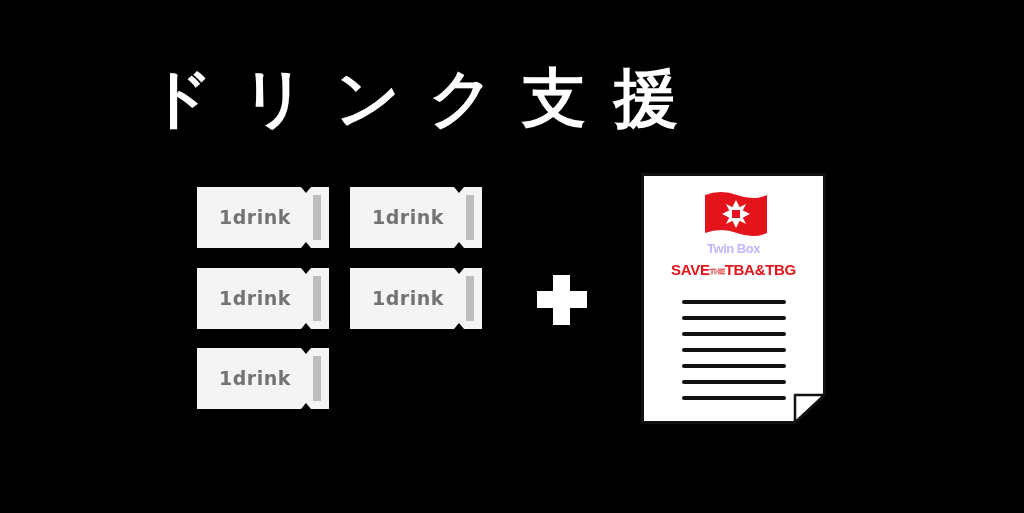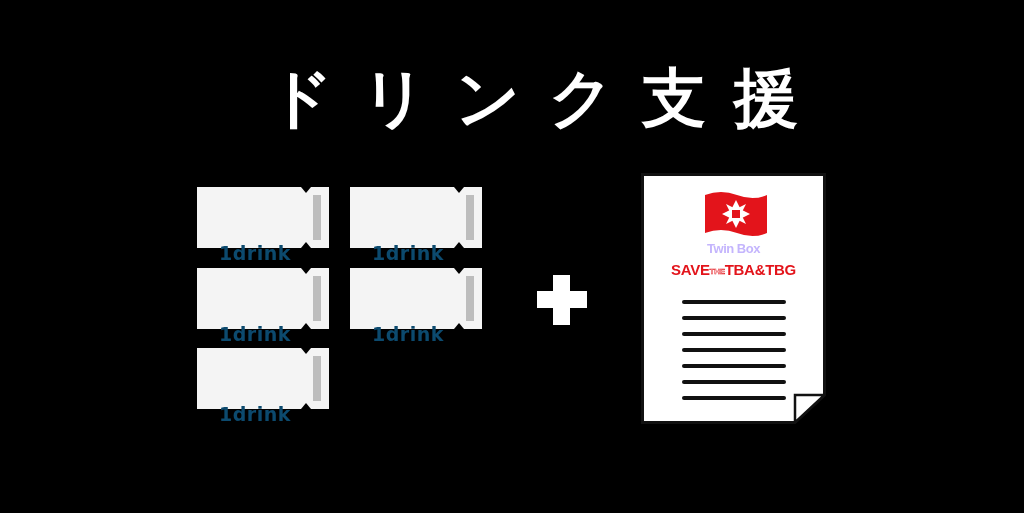--- a/index.html
+++ b/index.html
@@ -1,19 +1,19 @@
 <!DOCTYPE html>
 <html><head>
 <meta charset="utf-8">
 <style>
   html,body{margin:0;padding:0;background:#000;}
   body{width:1024px;height:513px;position:relative;overflow:hidden;font-family:"DejaVu Sans",sans-serif;}
-  .title{position:absolute;left:14px;width:812px;top:58px;text-align:right;color:#fff;font-weight:bold;font-size:64px;letter-spacing:28px;line-height:80px;padding-left:28px;box-sizing:border-box;}
+  .title{position:absolute;left:7px;width:812px;top:58px;text-align:center;color:#fff;font-weight:bold;font-size:64px;letter-spacing:28px;line-height:80px;padding-left:28px;box-sizing:border-box;}
   .ticket{position:absolute;width:132px;height:61px;background:#f4f4f4;}
-  .ticket .label{position:absolute;left:22px;top:0;line-height:61px;font-size:19px;font-weight:bold;color:#0c4a6e;font-family:"DejaVu Sans",sans-serif;letter-spacing:0.5px;margin-top:36px;}
+  .ticket .label{position:absolute;left:22px;top:0;line-height:61px;font-size:19px;font-weight:bold;color:#737373;font-family:"DejaVu Sans",sans-serif;letter-spacing:0.5px;}
   .ticket .stub{position:absolute;left:116px;top:8px;width:8px;height:45px;background:#bdbdbd;}
   .ticket .notch{position:absolute;left:104px;width:0;height:0;border-left:5px solid transparent;border-right:5px solid transparent;}
   .ticket .notch.top{top:0;border-top:6px solid #000;}
   .ticket .notch.bot{bottom:0;border-bottom:6px solid #000;}
   .plus{position:absolute;left:537px;top:275px;width:50px;height:50px;}
   .plus .h{position:absolute;left:0;top:16px;width:50px;height:17px;background:#fff;}
   .plus .v{position:absolute;left:16px;top:0;width:17px;height:50px;background:#fff;}
   .doc{position:absolute;left:641px;top:173px;width:185px;height:251px;}
   .doc svg{position:absolute;left:0;top:0;}
   .brand{position:absolute;left:0;width:185px;text-align:center;}

